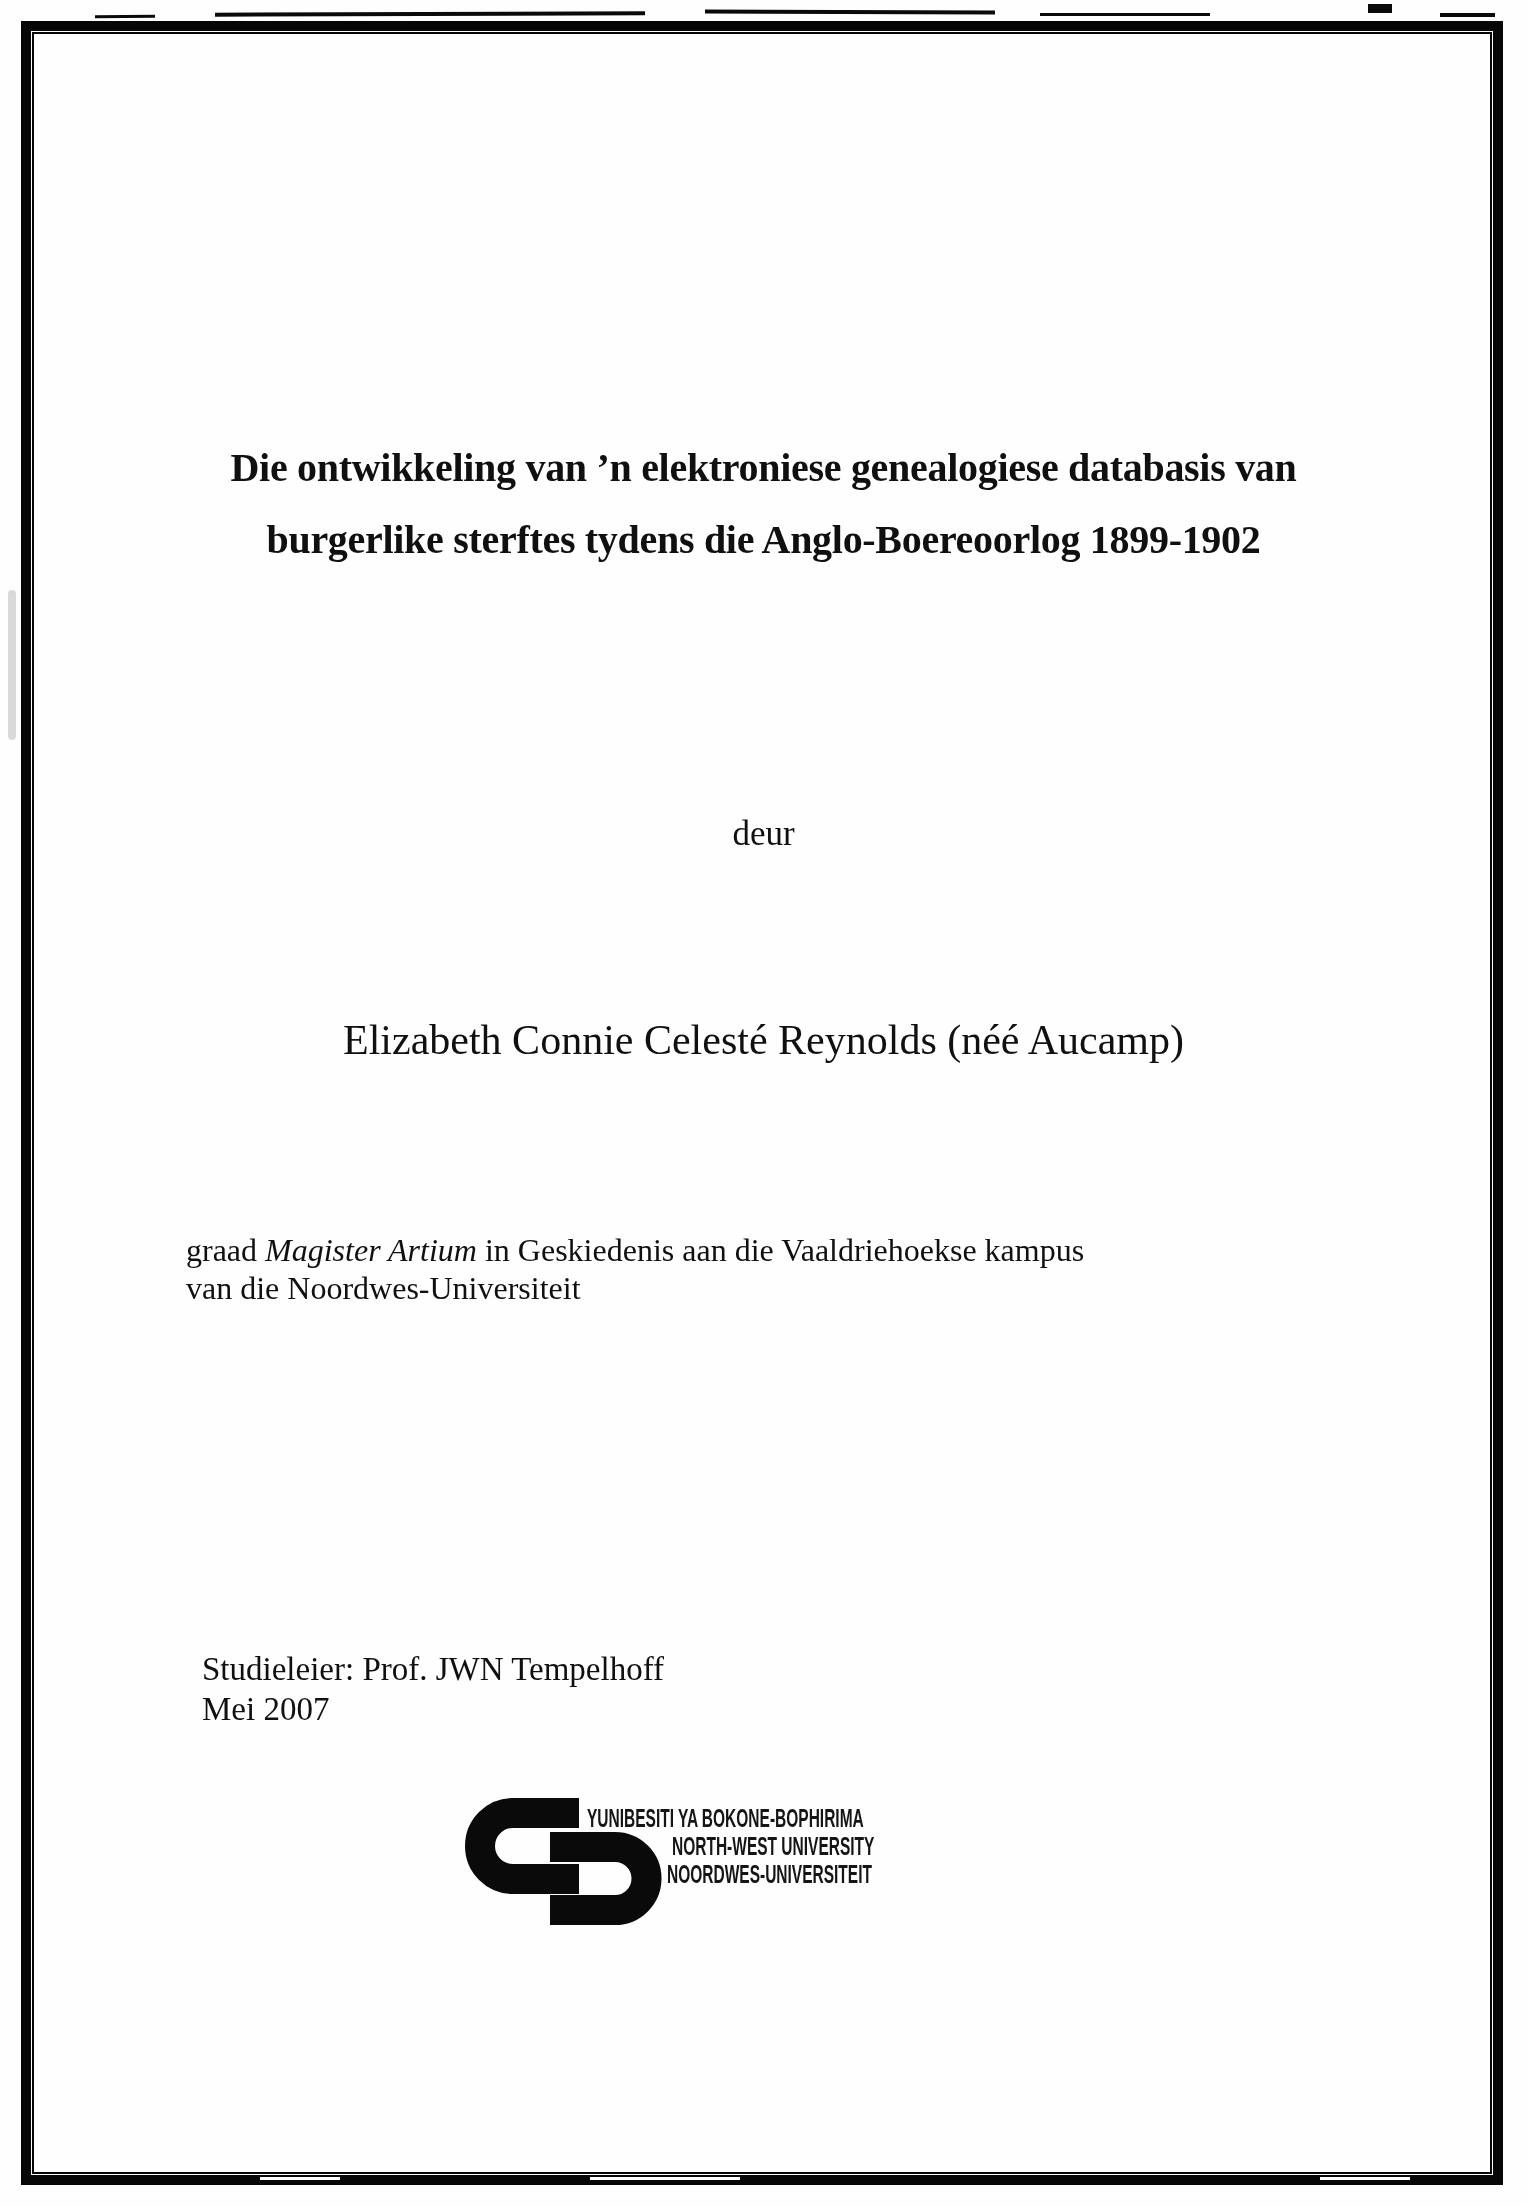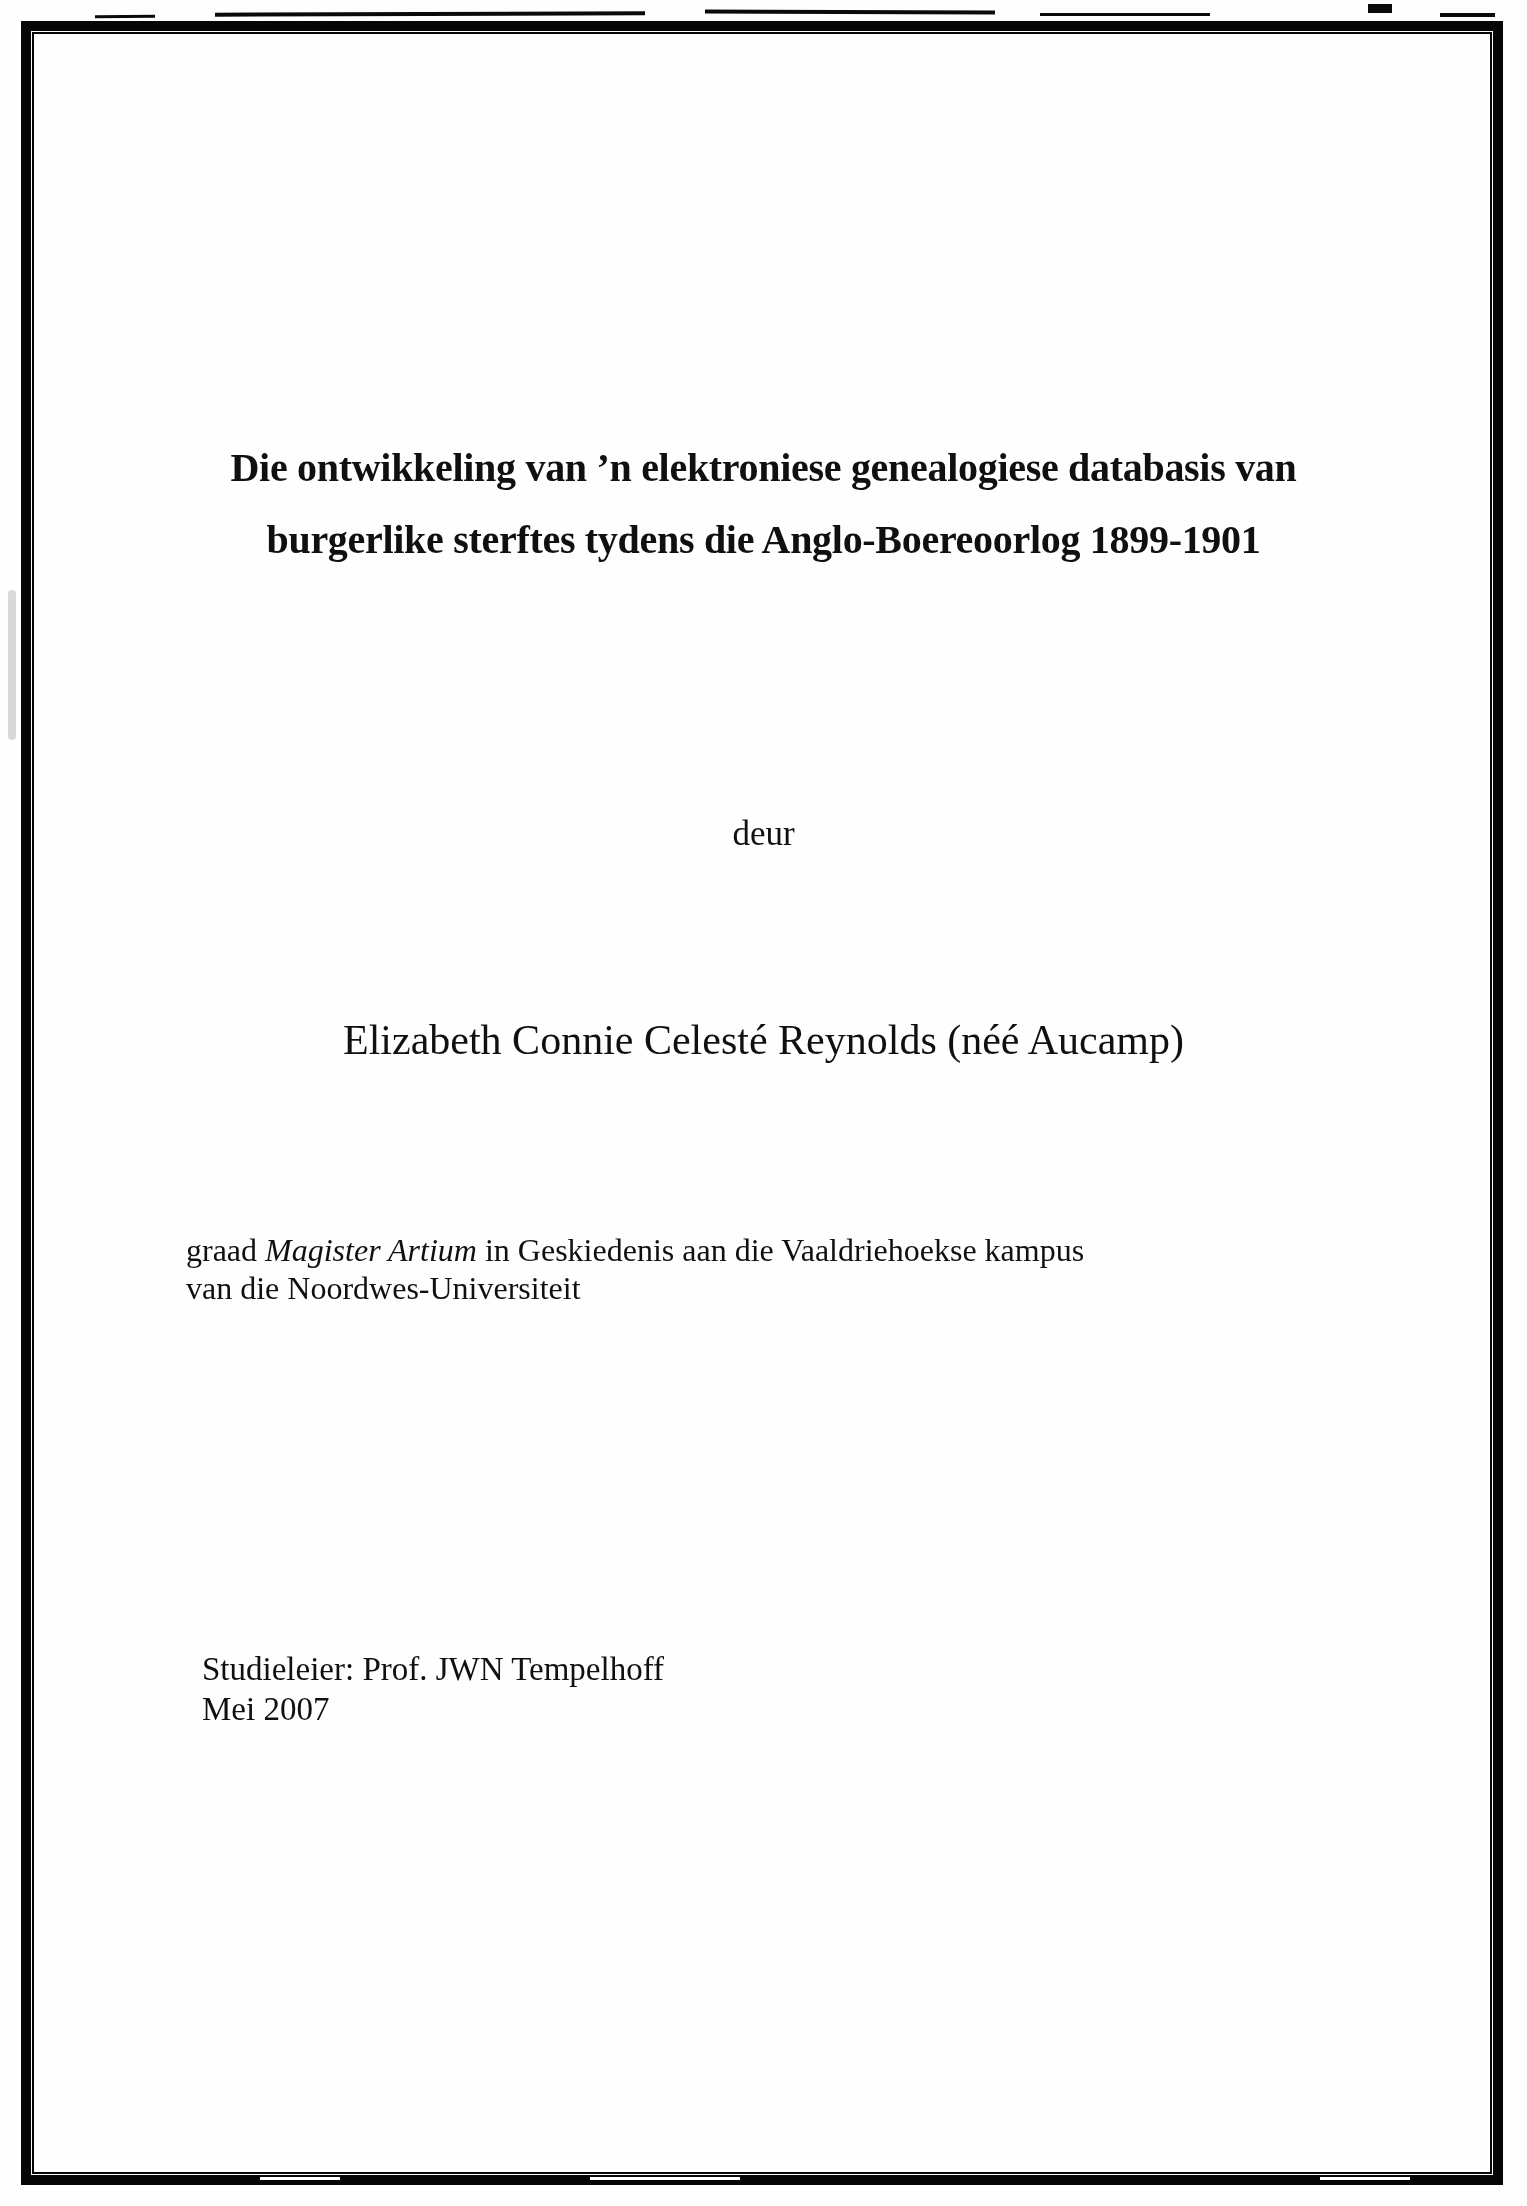--- a/index.html
+++ b/index.html
@@ -99,32 +99,43 @@
     <div class="inner-frame"></div>
   </div>
   <div class="dropout d1"></div>
   <div class="dropout d2"></div>
   <div class="dropout d3"></div>
 
   <div class="content">
 
     <h1 class="title-block">
       <span class="title-line">Die ontwikkeling van ’n elektroniese genealogiese databasis van</span>
-      <span class="title-line">burgerlike sterftes tydens die Anglo-Boereoorlog 1899-1901</span>
+      <span class="title-line">burgerlike sterftes tydens die Anglo-Boereoorlog 1899-1902</span>
     </h1>
 
     <div class="byline">deur</div>
 
     <div class="author">Elizabeth Connie Celesté Reynolds (néé Aucamp)</div>
 
     <div class="statement">
       <div><span>graad </span><em>Magister Artium</em><span> in Geskiedenis aan die Vaaldriehoekse kampus</span></div>
       <div>van die Noordwes-Universiteit</div>
     </div>
 
     <div class="supervisor-block">
       <div>Studieleier: Prof. JWN Tempelhoff</div>
       <div>Mei 2007</div>
     </div>
 
+    <div class="logo">
+      <svg class="logo-mark" width="207" height="132" viewBox="0 0 207 132" xmlns="http://www.w3.org/2000/svg">
+        <path d="M 124 18 H 58 A 33 33 0 0 0 58 84 H 124" fill="none" stroke="#0a0a0a" stroke-width="30"></path>
+        <path d="M 95 52 H 160 A 31.5 31.5 0 0 1 160 115 H 95" fill="none" stroke="#0a0a0a" stroke-width="30"></path>
+      </svg>
+      <div class="logo-text">
+        <div class="lt">YUNIBESITI YA BOKONE-BOPHIRIMA</div>
+        <div class="lt ind2">NORTH-WEST UNIVERSITY</div>
+        <div class="lt ind3">NOORDWES-UNIVERSITEIT</div>
+      </div>
+    </div>
 
   </div>
 </div>
 
 </body></html>

